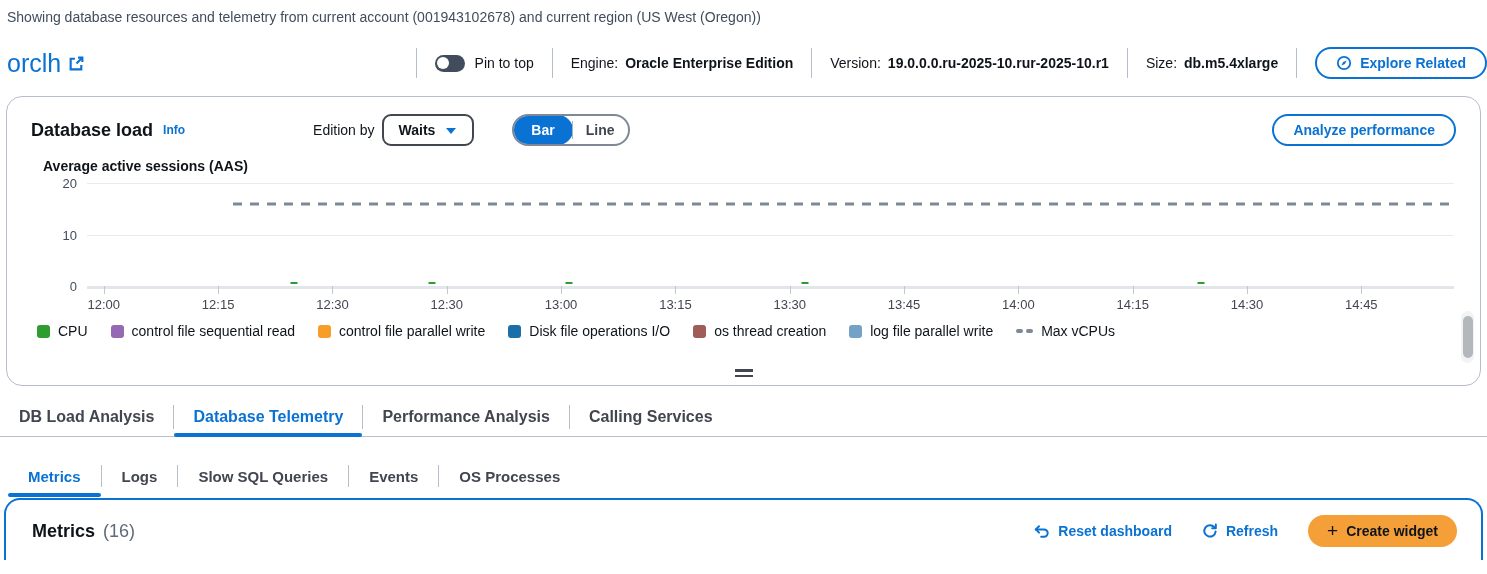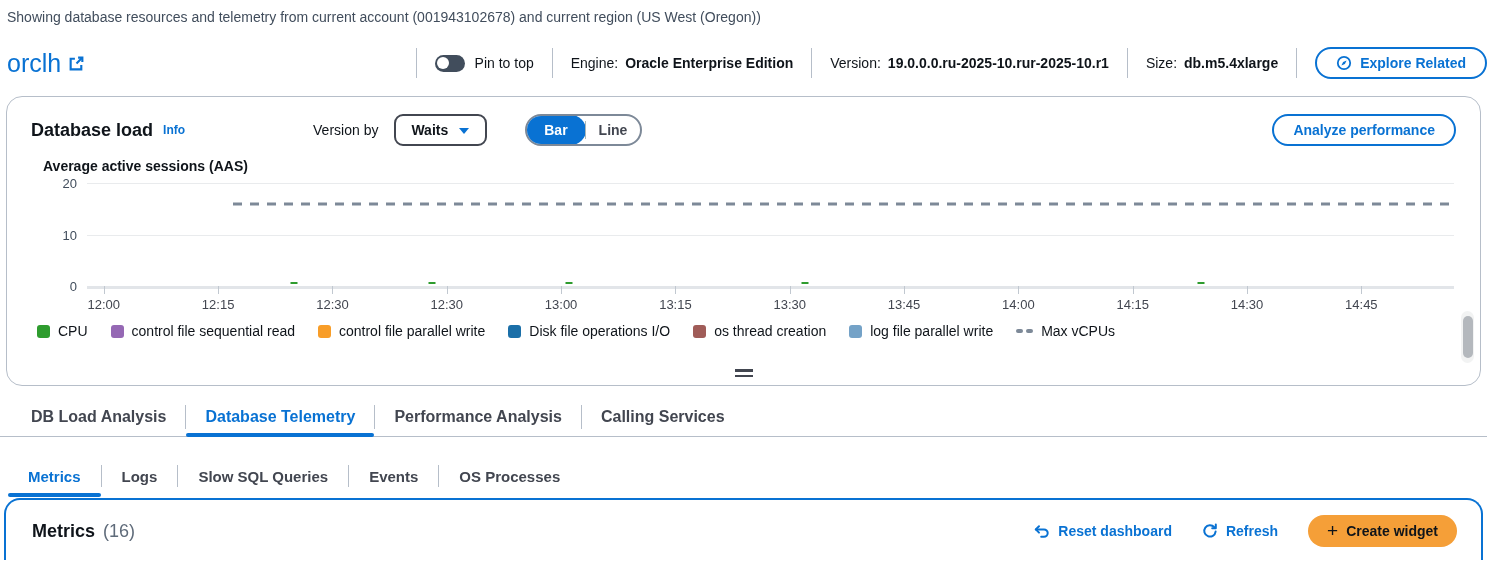--- a/index.html
+++ b/index.html
@@ -32,21 +32,21 @@
     font-weight: 700; font-size: 14px; cursor: pointer; white-space: nowrap; }
   .pill-btn svg { display: block; }
 
   
   .card { margin: 16px 6px 0 6px; height: 290px; border: 1px solid #b6bec9; border-radius: 16px;
     background: #fff; position: relative; }
   .card-head { display: flex; align-items: center; padding: 17px 24px 0 24px; }
   .card-title { font-size: 18px; font-weight: 700; }
   .info-link { margin-left: 10px; font-size: 12px; font-weight: 700; color: #0972d3; cursor: pointer; }
   .sliced-label { margin-left: 128px; font-size: 14px; color: #0f141a; }
-  .dropdown { margin-left: 16px; display: inline-flex; align-items: center; gap: 10px; height: 32px;
+  .dropdown { margin-left: 7px; display: inline-flex; align-items: center; gap: 10px; height: 32px;
     padding: 0 15px; border: 2px solid #424650; border-radius: 9px; background: #fff;
     font-size: 14px; font-weight: 700; color: #0f141a; cursor: pointer; }
   .dropdown .caret { color: #0972d3; }
   .seg { margin-left: 38px; display: inline-flex; align-items: stretch; height: 32px;
     border: 2px solid #7d8998; border-radius: 17px; background: #fff; overflow: hidden; }
   .seg-opt { display: flex; align-items: center; padding: 0 13px; font-size: 14px; font-weight: 700;
     color: #424650; cursor: pointer; }
   .seg-opt.on { background: #0972d3; color: #fff; border-radius: 15px; margin: -1px; padding: 0 18px; }
   .seg-sep { width: 1px; background: #aab7b8; margin: 5px 0; }
   .card-head .pill-btn { margin-left: auto; }
@@ -76,21 +76,21 @@
   .scroll-track { position: absolute; right: 6px; top: 214px; width: 13px; height: 52px;
     background: #f2f3f3; border-radius: 7px; }
   .scroll-thumb { position: absolute; left: 1.5px; top: 5px; width: 10px; height: 42px;
     background: #b4b8bd; border-radius: 6px; cursor: grab; }
   .drag-handle { position: absolute; bottom: 5px; left: 50%; transform: translateX(-50%);
     width: 18px; cursor: grab; }
   .drag-handle i { display: block; width: 18px; height: 2.5px; background: #424650; margin: 3px 0; }
 
   
   .tabs { margin-top: 12px; display: flex; align-items: stretch; height: 39px;
-    border-bottom: 1px solid #b6bec9; padding-left: 12px; }
+    border-bottom: 1px solid #b6bec9; }
   .tab { display: flex; align-items: center; padding: 0 19px; font-size: 16px; font-weight: 700;
     color: #424650; cursor: pointer; position: relative; white-space: nowrap; }
   .tab.active { color: #0972d3; }
   .tab.active::after { content: ""; position: absolute; left: 0; right: 0; bottom: -1px;
     height: 4px; background: #0972d3; border-radius: 2px; }
   .tab-sep { width: 1px; background: #b6bec9; margin: 7px 0; flex: none; }
 
   .subtabs { margin-top: 21px; display: flex; align-items: stretch; height: 36px; padding-left: 8px; }
   .subtab { display: flex; align-items: center; padding: 0 20px; font-size: 15px; font-weight: 700;
     color: #424650; cursor: pointer; position: relative; white-space: nowrap; }
@@ -166,21 +166,21 @@
         </span>
         <span>Explore Related</span>
       </button>
     </div>
   </div>
 
   <div class="card">
     <div class="card-head">
       <span class="card-title">Database load</span>
       <span class="info-link">Info</span>
-      <span class="sliced-label">Version by</span>
+      <span class="sliced-label">Edition by</span>
       <button class="dropdown">
         <span>Waits</span>
         <span class="caret">
           <svg width="12" height="8" viewBox="0 0 12 8" fill="#0972d3">
               <path d="M1 1h10L6 7Z"></path>
             </svg>
         </span>
       </button>
       <div class="seg">
         <span class="seg-opt on">Bar</span>

